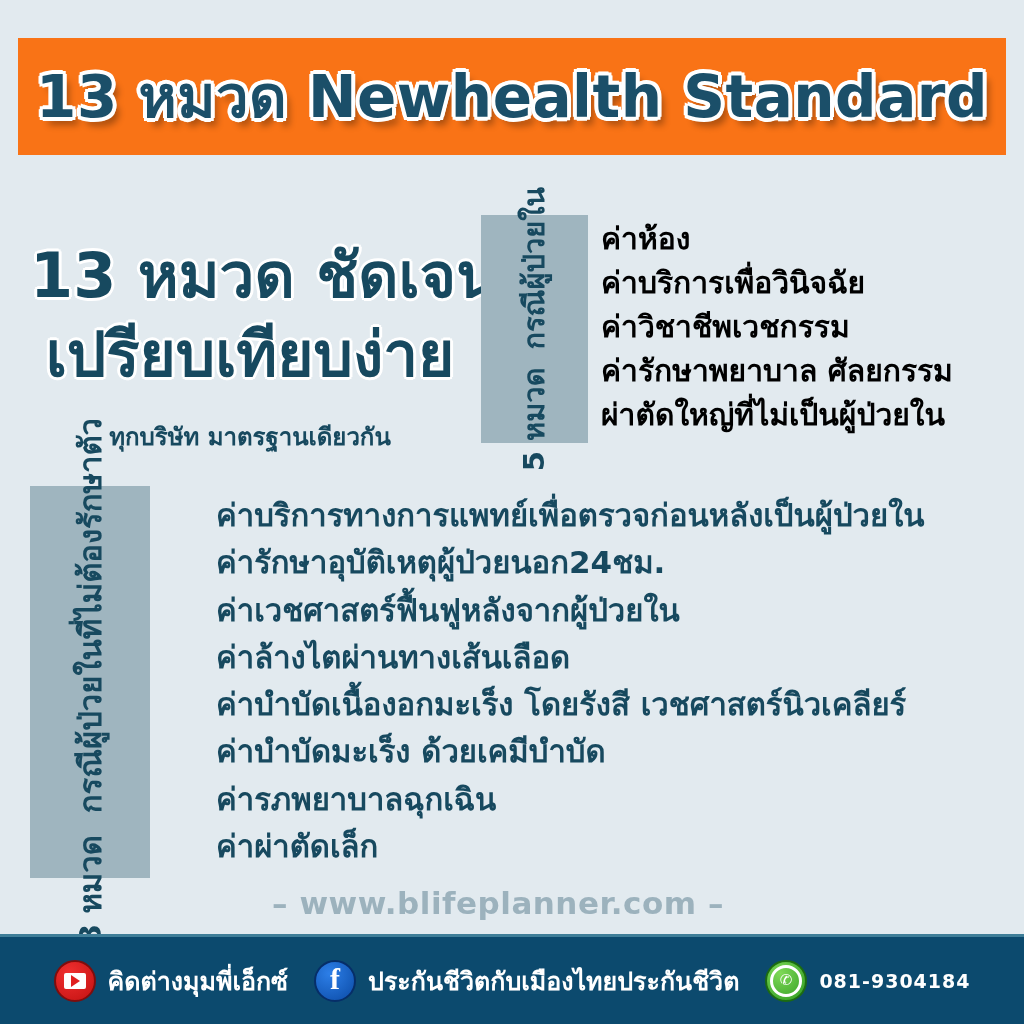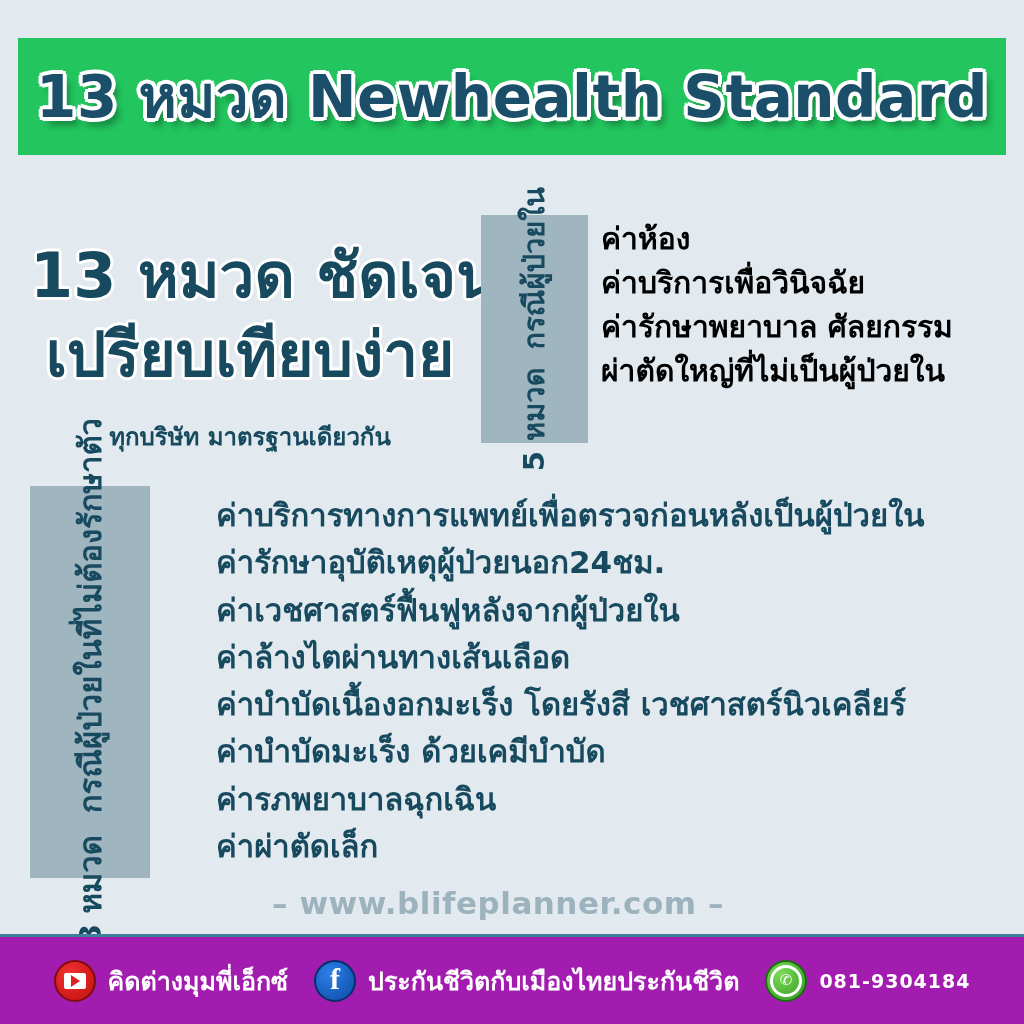--- a/index.html
+++ b/index.html
@@ -15,21 +15,21 @@
     position: relative;
   }
 
   
   .header-bar {
     position: absolute;
     left: 18px;
     top: 38px;
     width: 988px;
     height: 117px;
-    background: #22c55e;
+    background: #f97316;
     display: flex;
     align-items: center;
     justify-content: center;
   }
   .header-title {
     font-size: 58px;
     font-weight: 700;
     color: #1b4f69;
     letter-spacing: 0.5px;
     white-space: nowrap;
@@ -144,21 +144,21 @@
     letter-spacing: 0.5px;
   }
 
   
   .footer-bar {
     position: absolute;
     left: 0;
     bottom: 0;
     width: 1024px;
     height: 87px;
-    background: #a21caf;
+    background: #0c4a6e;
     border-top: 3px solid #3f7e98;
     display: flex;
     align-items: center;
     justify-content: center;
     gap: 26px;
   }
   .footer-group {
     display: flex;
     align-items: center;
     gap: 12px;
@@ -222,20 +222,21 @@
 <div class="side-label" id="side-label-5">
   <div class="side-label-inner">
     <span>5 หมวด</span>
     <span>กรณีผู้ป่วยใน</span>
   </div>
 </div>
 
 <div class="list-upper">
   <div class="list-item">ค่าห้อง</div>
   <div class="list-item">ค่าบริการเพื่อวินิจฉัย</div>
+  <div class="list-item">ค่าวิชาชีพเวชกรรม</div>
   <div class="list-item">ค่ารักษาพยาบาล ศัลยกรรม</div>
   <div class="list-item">ผ่าตัดใหญ่ที่ไม่เป็นผู้ป่วยใน</div>
 </div>
 
 <div class="side-label" id="side-label-8">
   <div class="side-label-inner">
     <span>8 หมวด</span>
     <span>กรณีผู้ป่วยในที่ไม่ต้องรักษาตัว</span>
   </div>
 </div>

